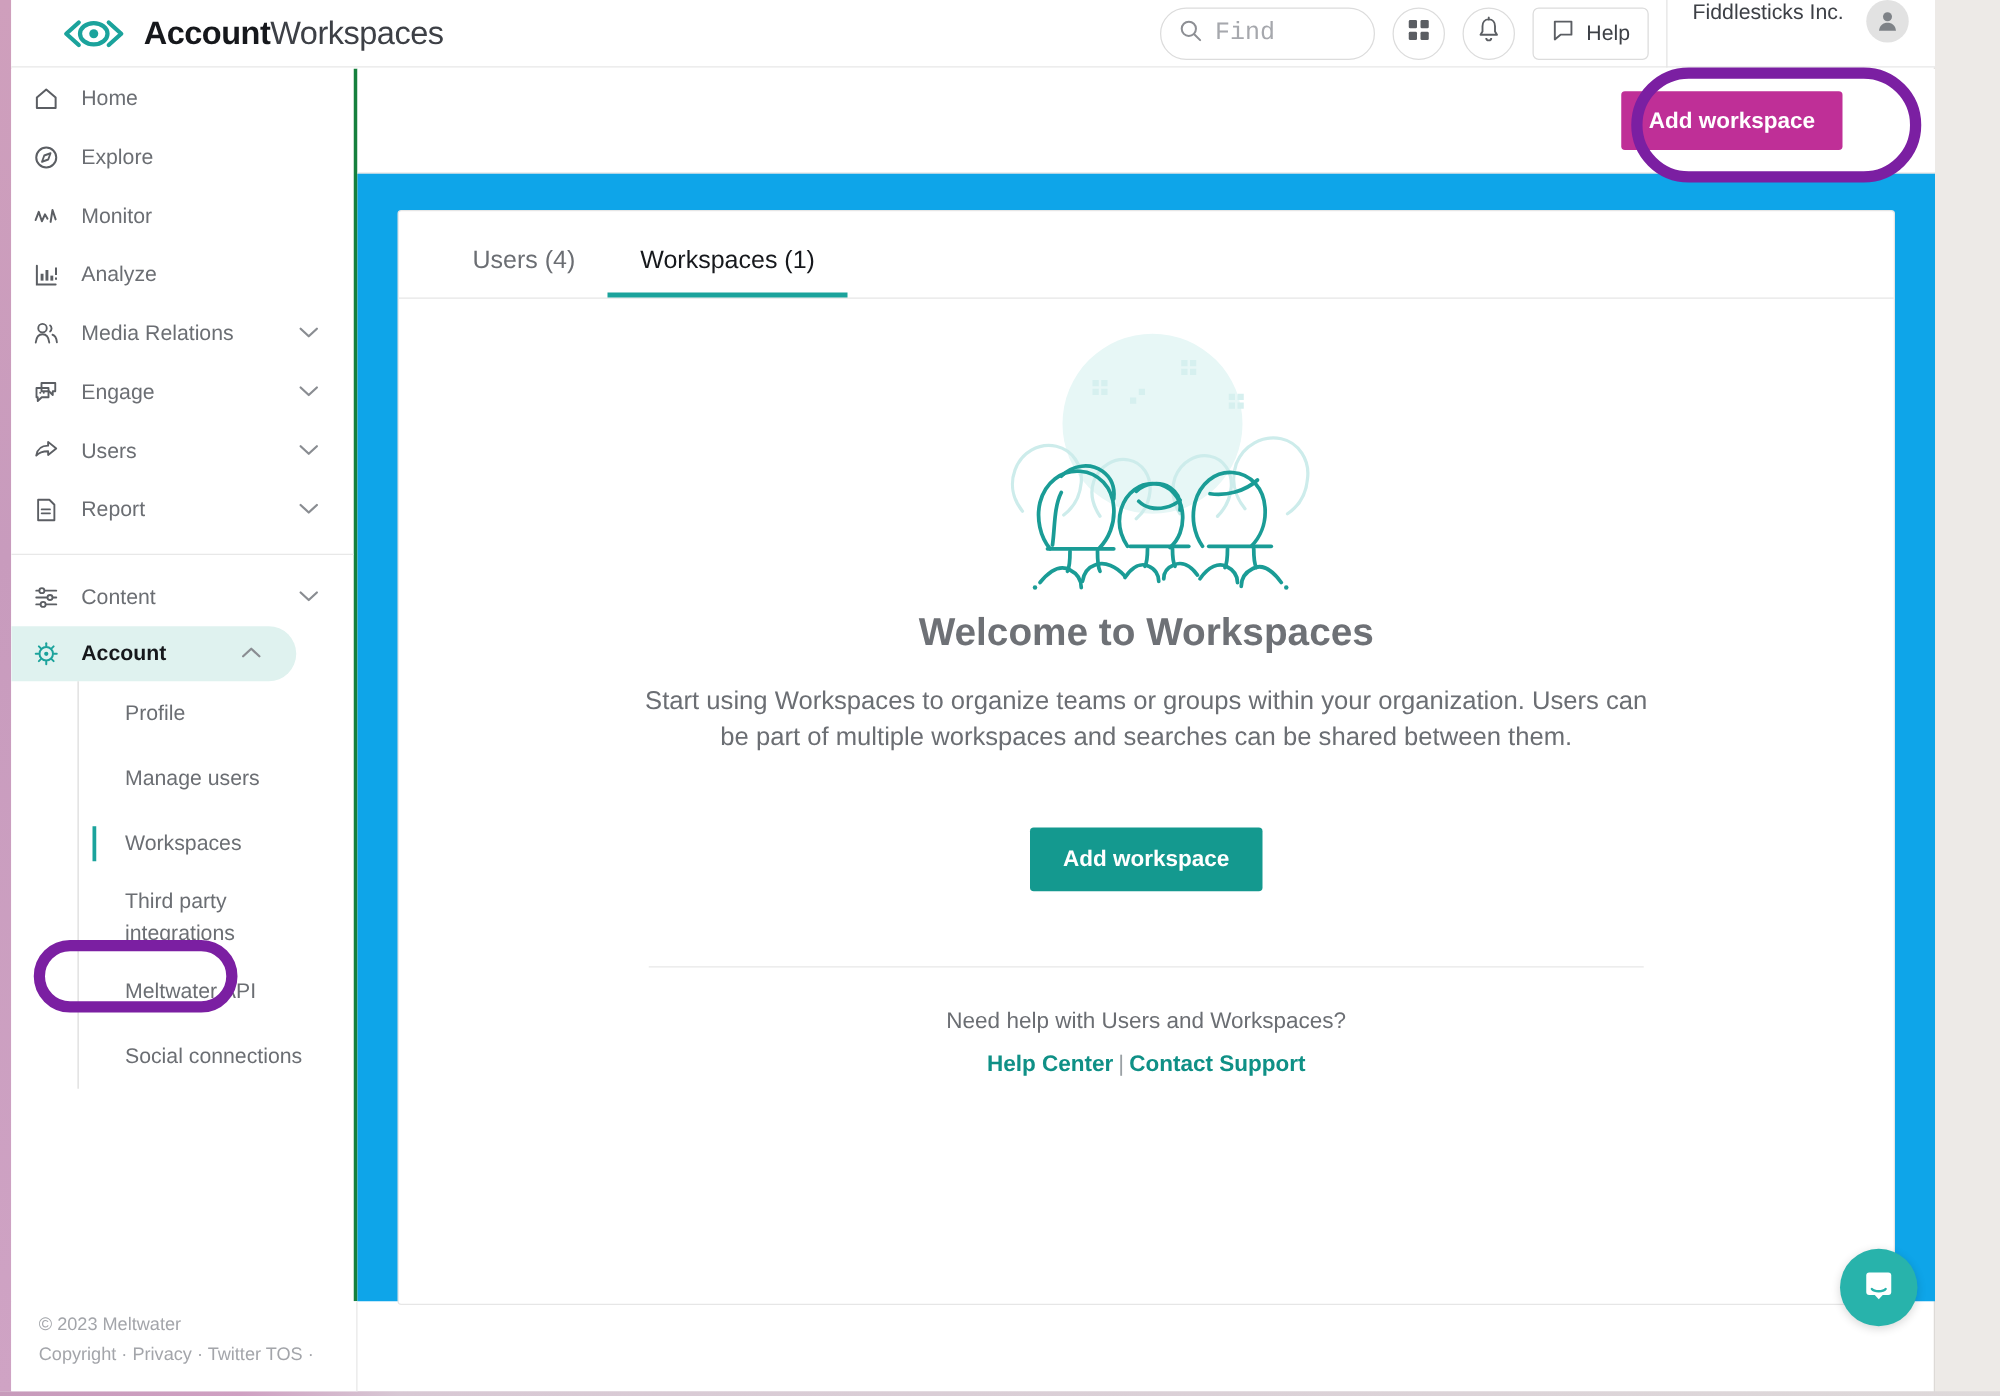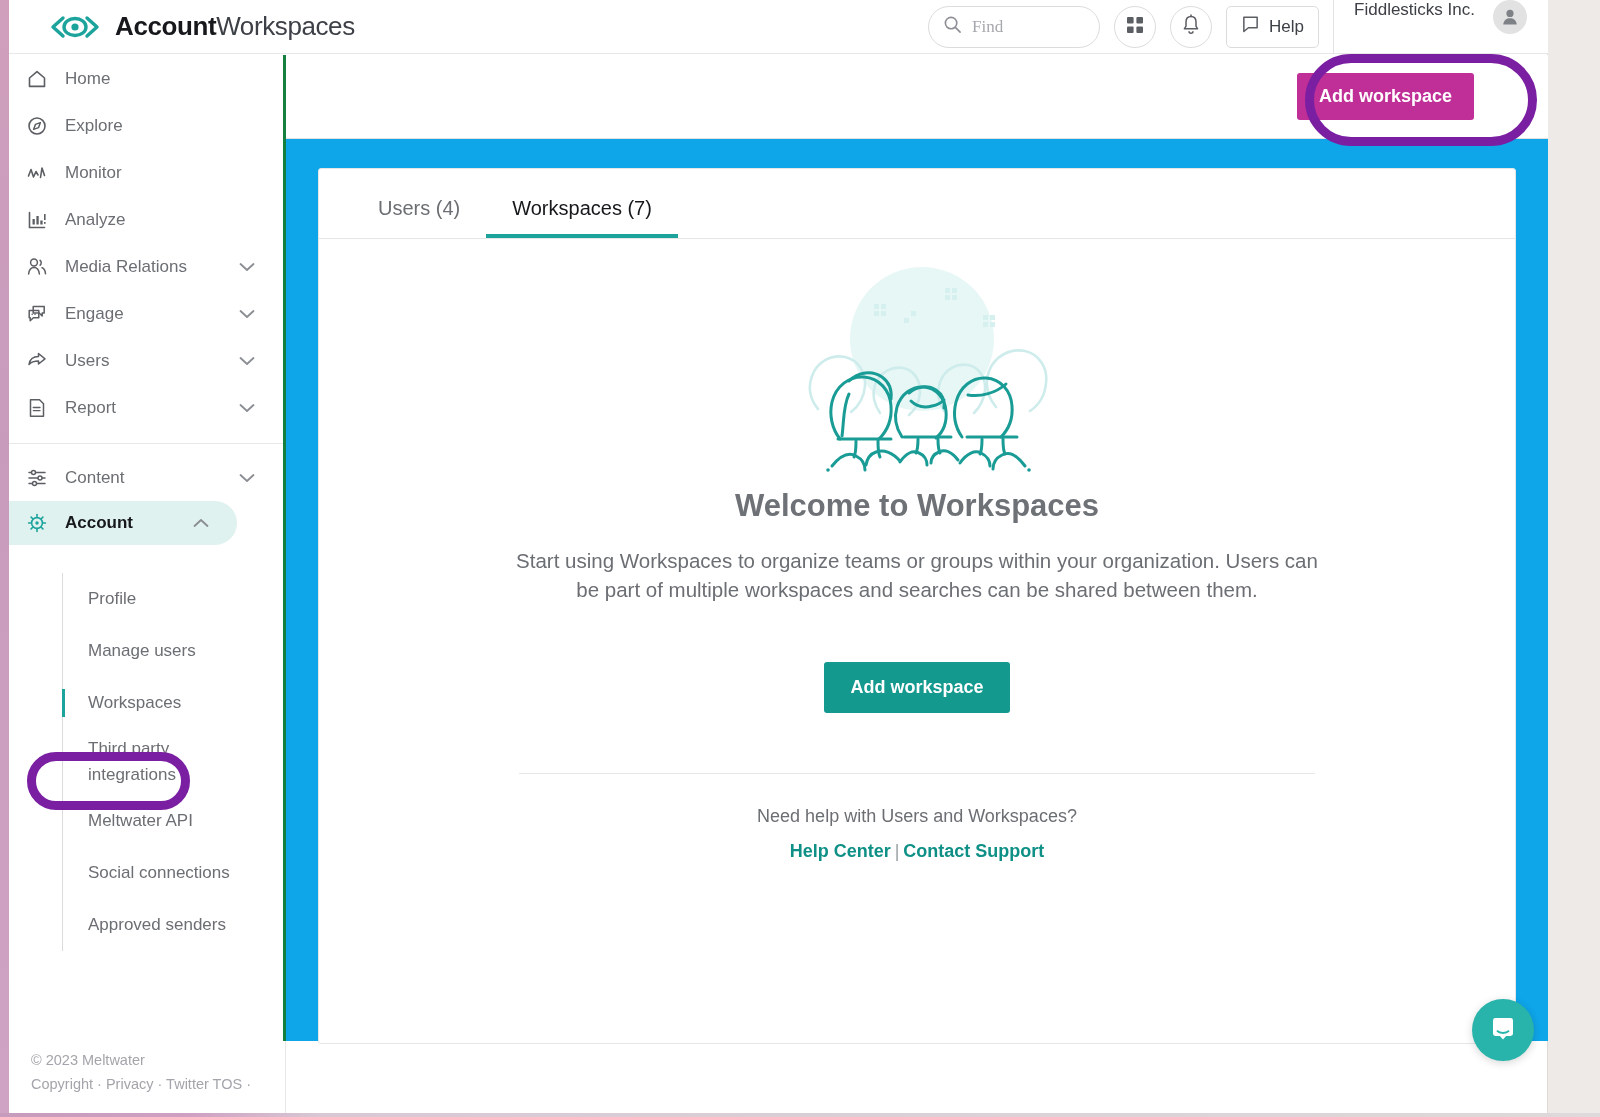--- a/index.html
+++ b/index.html
@@ -29,22 +29,22 @@
   .logo-mark { display:flex; align-items:center; color:#1ba39c; }
   .logo-text { margin-left:14px; font-size:26px; letter-spacing:-0.4px; white-space:nowrap; }
   .logo-text .b { font-weight:700; color:#16181c; }
   .logo-text .n { font-weight:400; color:#3d4046; }
 
   .header-right { margin-left:auto; display:flex; align-items:center; height:54px; }
   .find-box {
     width:172px; height:42px; border:1px solid #dcdcdc; border-radius:21px;
     display:flex; align-items:center; padding:0 14px; background:#fff;
   }
-  .find-input { border:none; outline:none; font-size:17px; color:#a16207;
-    font-family:Liberation Serif, serif; background:transparent; width:112px; margin-left:10px; }
+  .find-input { border:none; outline:none; font-size:20px; color:#a16207;
+    font-family:Liberation Mono, monospace; background:transparent; width:112px; margin-left:10px; }
   .find-input::placeholder { color:#a6a8ad; }
   .icon-circle { width:42px; height:42px; border:1px solid #dcdcdc; border-radius:8px;
     display:flex; align-items:center; justify-content:center; margin-left:14px; background:#fff; }
   .icon-circle.round { border-radius:50%; }
   .help-btn { height:42px; border:1px solid #dcdcdc; border-radius:5px; display:flex;
     align-items:center; padding:0 14px; margin-left:14px; background:#fff; gap:9px; }
   .help-label { font-size:17px; color:#3d4046; }
   .acct-box { height:54px; border-left:1px solid #e3e3e3; display:flex; 
     padding-left:20px; margin-left:14px; }
   .acct-name { font-size:17px; color:#3d4046; white-space:nowrap; }
@@ -57,21 +57,21 @@
   .nav-item { height:47px; display:flex; align-items:center; padding-left:10px; position:relative; }
   .nav-icon { width:36px; display:flex; align-items:center; justify-content:center; color:#5b5e63; }
   .nav-label { font-size:17px; color:#6b6e73; margin-left:10px; white-space:nowrap; }
   .chev { position:absolute; right:28px; color:#8a8d92; }
   .nav-sep { height:1px; background:#e8e8e8; margin:12px 0 10px 0; }
 
   .nav-item.active-pill { background:#dff2ef; border-radius:0 24px 24px 0; width:228px; height:44px; }
   .nav-item.active-pill .nav-label { color:#16181c; font-weight:700; }
   .nav-item.active-pill .nav-icon { color:#1ba39c; }
 
-  .sub-wrap { position:relative; margin-left:53px; padding-left:0;margin-top:28px; }
+  .sub-wrap { position:relative; margin-left:53px; padding-left:12px; }
   .sub-rail { position:absolute; left:0; top:0; width:1px; height:100%; background:#dcdcdc; }
   .sub-item { min-height:52px; display:flex; align-items:center; padding-left:26px; position:relative; }
   .sub-label { font-size:17px; color:#6b6e73; line-height:1.55; }
   .sub-item.active::before { content:""; position:absolute; left:0; top:12px;
     width:3px; height:28px; background:#1ba39c; }
 
   .footer { position:absolute; left:9px; bottom:4px; width:277px; height:72px;
     background:#fff; border-right:1px solid #e8e8e8; padding:8px 0 0 22px; }
   .foot-line { font-size:14.5px; color:#a3a5aa; line-height:1.65; white-space:nowrap; }
 
@@ -363,41 +363,38 @@
       </div>
       <div class="sub-item" style="min-height:66px;">
         <span class="sub-label" style="display:block;width:120px;">Third party integrations</span>
       </div>
       <div class="sub-item">
         <span class="sub-label">Meltwater API</span>
       </div>
       <div class="sub-item">
         <span class="sub-label">Social connections</span>
       </div>
-      <div class="sub-item">
-        <span class="sub-label">Approved senders</span>
-      </div>
     </div>
   </div>
 
   <div class="footer">
     <div class="foot-line">© 2023 Meltwater</div>
     <div class="foot-line">Copyright · Privacy · Twitter TOS ·</div>
   </div>
 
   <div class="topbar">
     <button class="btn-pink">Add workspace</button>
   </div>
 
   <div class="content">
     <div class="card">
 
       <div class="tabs">
         <div class="tab">Users (4)</div>
-        <div class="tab active">Workspaces (7)</div>
+        <div class="tab active">Workspaces (1)</div>
       </div>
 
       <div class="empty">
         <div class="illus">
           <svg width="270" height="215" viewBox="0 0 270 215">
             <circle cx="140" cy="78" r="72" fill="#e7f7f6"></circle>
             <g fill="#d6f0ef">
               <rect x="92" y="43" width="5" height="5"></rect>
                 <rect x="99" y="50" width="5" height="5"></rect>
               <rect x="99" y="43" width="5" height="5"></rect>

